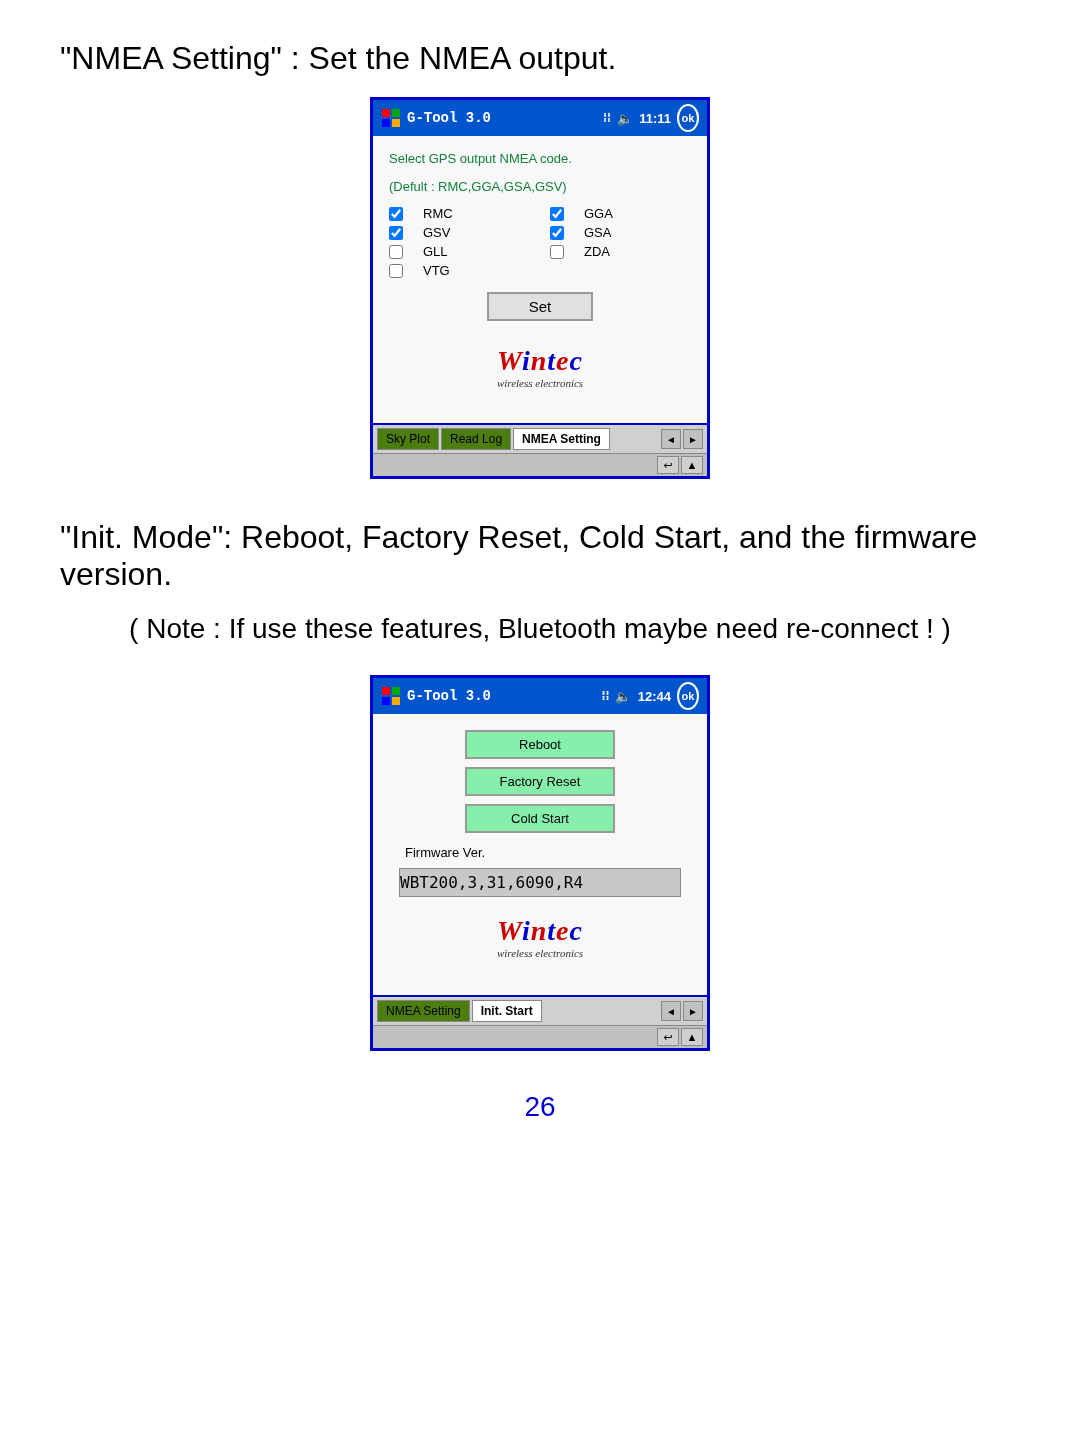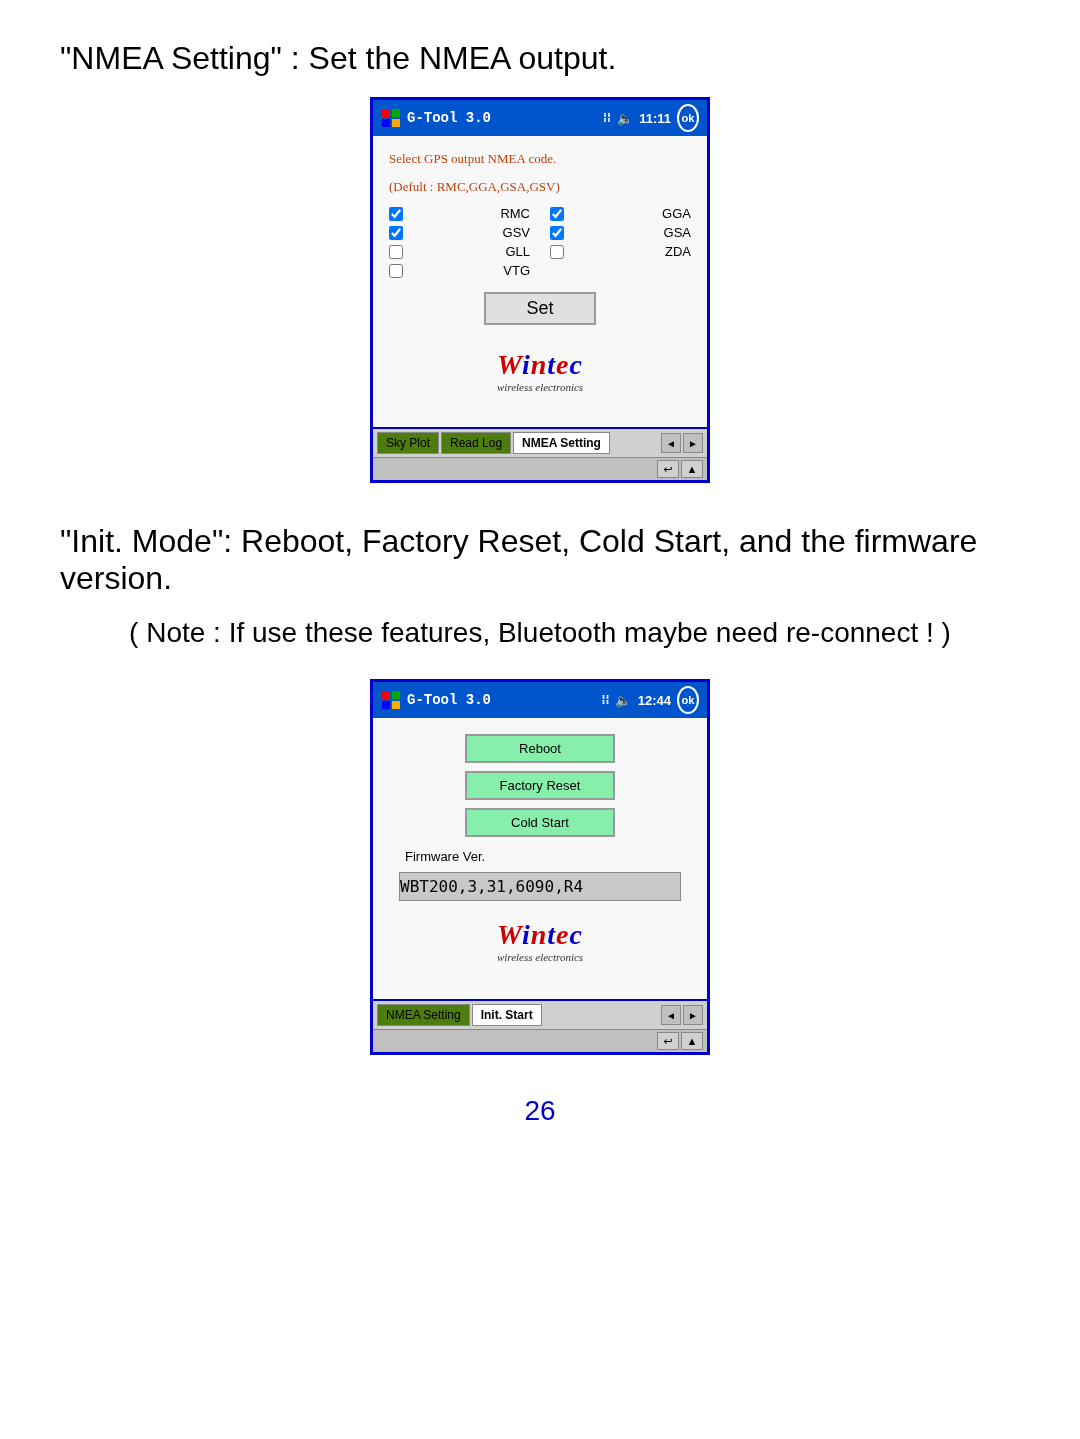--- a/index.html
+++ b/index.html
@@ -75,57 +75,55 @@
     }
 
     .device-content {
       background: #f8f8f8;
       padding: 14px 16px;
       min-height: 260px;
     }
 
     .desc-text {
       font-size: 13px;
-      color: #c2410c;
+      color: #15803d;
       margin-bottom: 10px;
       line-height: 1.4;
-      font-family: Liberation Serif, serif;
     }
 
     .checkbox-grid {
       display: grid;
       grid-template-columns: 1fr 1fr;
       gap: 4px 20px;
       margin-bottom: 14px;
       font-size: 13px;
     }
 
     .checkbox-item {
       display: flex;
       align-items: center;
-      gap: 4px;
-      justify-content: space-between;
+      gap: 20px;
     }
 
     .checkbox-item input[type="checkbox"] {
       width: 14px;
       height: 14px;
     }
 
     .set-button-container {
       display: flex;
       justify-content: center;
       margin-bottom: 14px;
     }
 
     .set-button {
       background: #e0e0e0;
       border: 2px solid #999;
       padding: 4px 40px;
-      font-size: 18px;
+      font-size: 15px;
       cursor: pointer;
     }
 
     .logo-container {
       display: flex;
       justify-content: center;
       margin-bottom: 10px;
       padding: 10px 0;
     }
 

